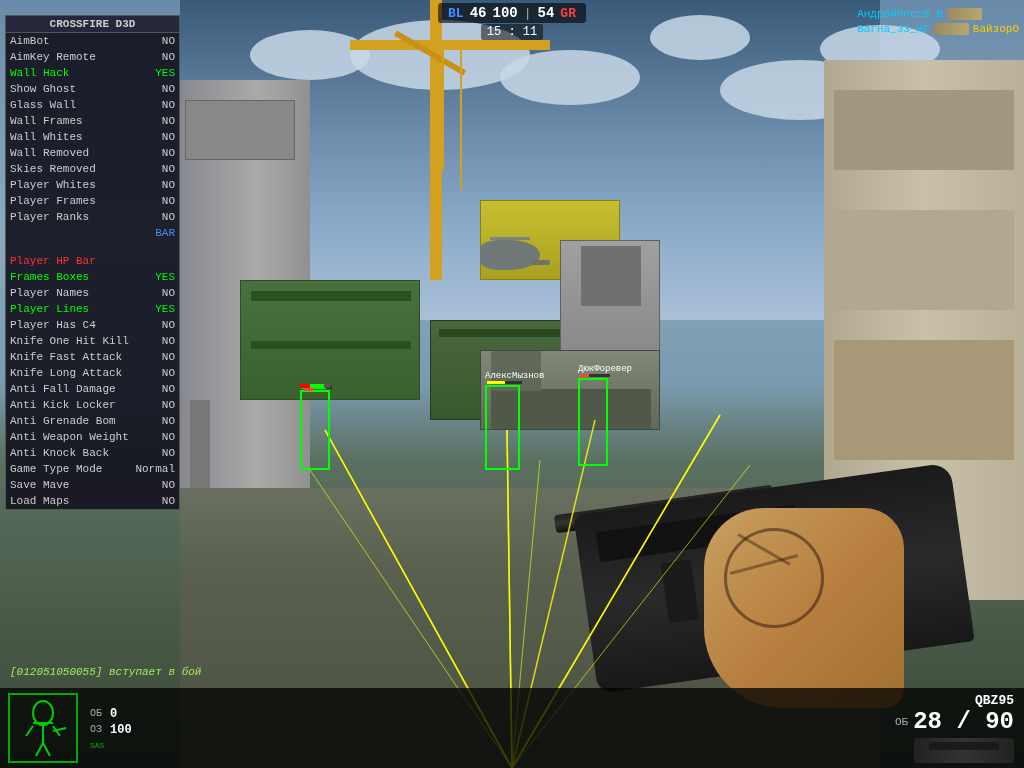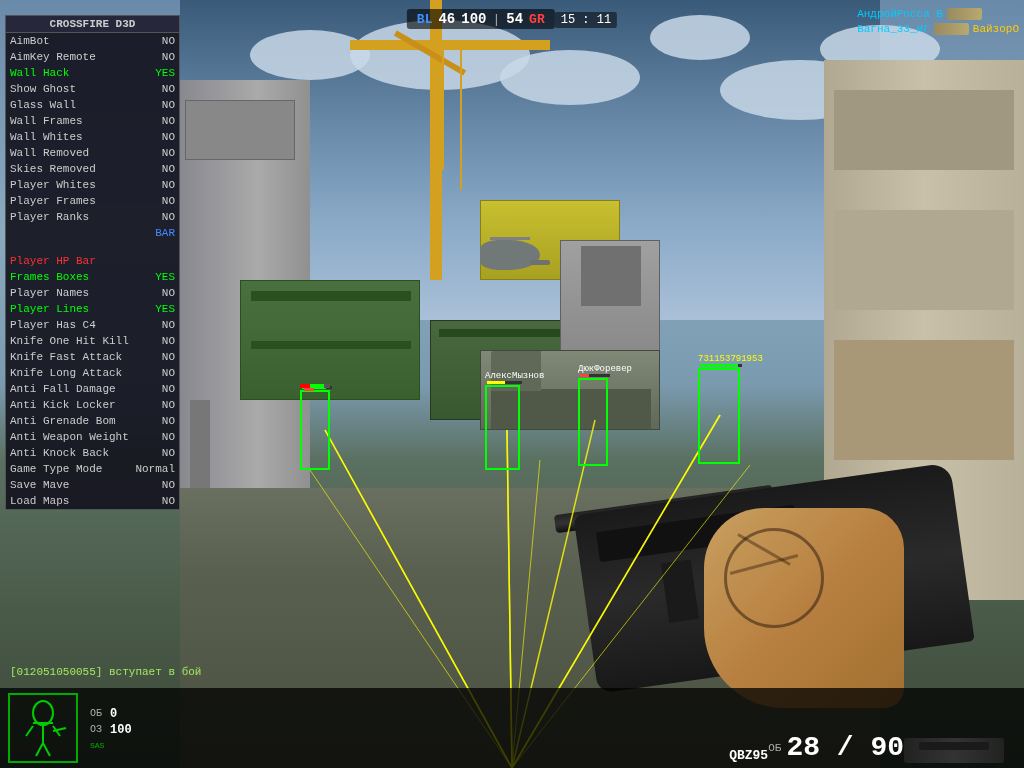--- a/index.html
+++ b/index.html
@@ -225,24 +225,24 @@
     .menu-item .val-no { color: #cccccc; }
     .menu-item .val-yes { color: #00ff00; }
     .menu-item .val-bar { color: #00aaff; }
     .menu-item .val-normal { color: #cccccc; margin-left: 30px; }
     .item-active-green { color: #00ff00 !important; }
     .item-active-red { color: #ff3030 !important; }
 
     
     #hud-top {
       position: absolute;
-      top: 9px; left: 50%;
+      top: 3px; left: 50%;
       transform: translateX(-50%);
       display: flex;
-      flex-direction: row;
+      flex-direction: column;
       align-items: center;
       z-index: 200;
       justify-content: space-between;
     }
 
     #score-bar {
       display: flex;
       align-items: center;
       gap: 6px;
       background: rgba(0,0,0,0.6);
@@ -311,44 +311,45 @@
       display: flex;
       gap: 8px;
       align-items: center;
     }
     .stat-label { color: #aaaaaa; font-size: 10px; }
     .stat-value { color: #ffffff; font-size: 12px; font-weight: bold; }
 
     
     #weapon-hud {
       position: absolute;
-      bottom: 5px; right: 20px;
-      display: flex;
-      flex-direction: row;
+      bottom: 5px; right: 10px;
+      display: flex;
+      flex-direction: column;
       align-items: flex-end;
       z-index: 200;
     }
     #weapon-name {
       color: #ffffff;
       font-size: 13px;
       font-weight: bold;
     }
     #ammo-count {
       color: #ffffff;
-      font-size: 28px;
+      font-size: 24px;
       font-weight: bold;
     }
 
     
     #kill-feed {
       position: absolute;
       bottom: 90px; left: 10px;
       color: #a0e860;
       font-size: 11px;
       z-index: 200;
+      font-style: italic;
     }
 
     
     #player-list-tr {
       position: absolute;
       top: 8px; right: 5px;
       display: flex;
       flex-direction: column;
       gap: 3px;
       z-index: 200;
@@ -491,28 +492,20 @@
 
   <div class="esp-group" style="left:578px;top:378px;">
     <div style="position:relative;width:30px;height:88px;border:2px solid #00ff00;">
       <div style="position:absolute;top:-6px;left:0;width:30px;height:3px;background:#333;">
         <div style="width:9px;height:3px;background:#ff4040;"></div>
       </div>
     </div>
     <span style="position:absolute;top:-14px;left:0;color:#ffffff;font-size:9px;white-space:nowrap;">ДюкФоревер</span>
   </div>
 
-  <div class="esp-group" style="left:698px;top:368px;">
-    <div style="position:relative;width:42px;height:96px;border:2px solid #00ff00;">
-      <div style="position:absolute;top:-6px;left:0;width:42px;height:3px;background:#333;">
-        <div style="width:38px;height:3px;background:#00ff00;"></div>
-      </div>
-    </div>
-    <span style="position:absolute;top:-14px;left:0;color:#ffff00;font-size:9px;white-space:nowrap;">731153791953</span>
-  </div>
 
   <div style="position:absolute;top:384px;left:300px;width:30px;height:4px;background:#555;z-index:56;">
     <div style="width:24px;height:4px;background:#00ff00;"></div>
   </div>
   <div style="position:absolute;top:384px;left:300px;width:10px;height:4px;background:#ff0000;z-index:57;"></div>
 
 </div>
 
 <div id="cheat-menu">
   <div id="cheat-menu-title">CROSSFIRE D3D</div>

